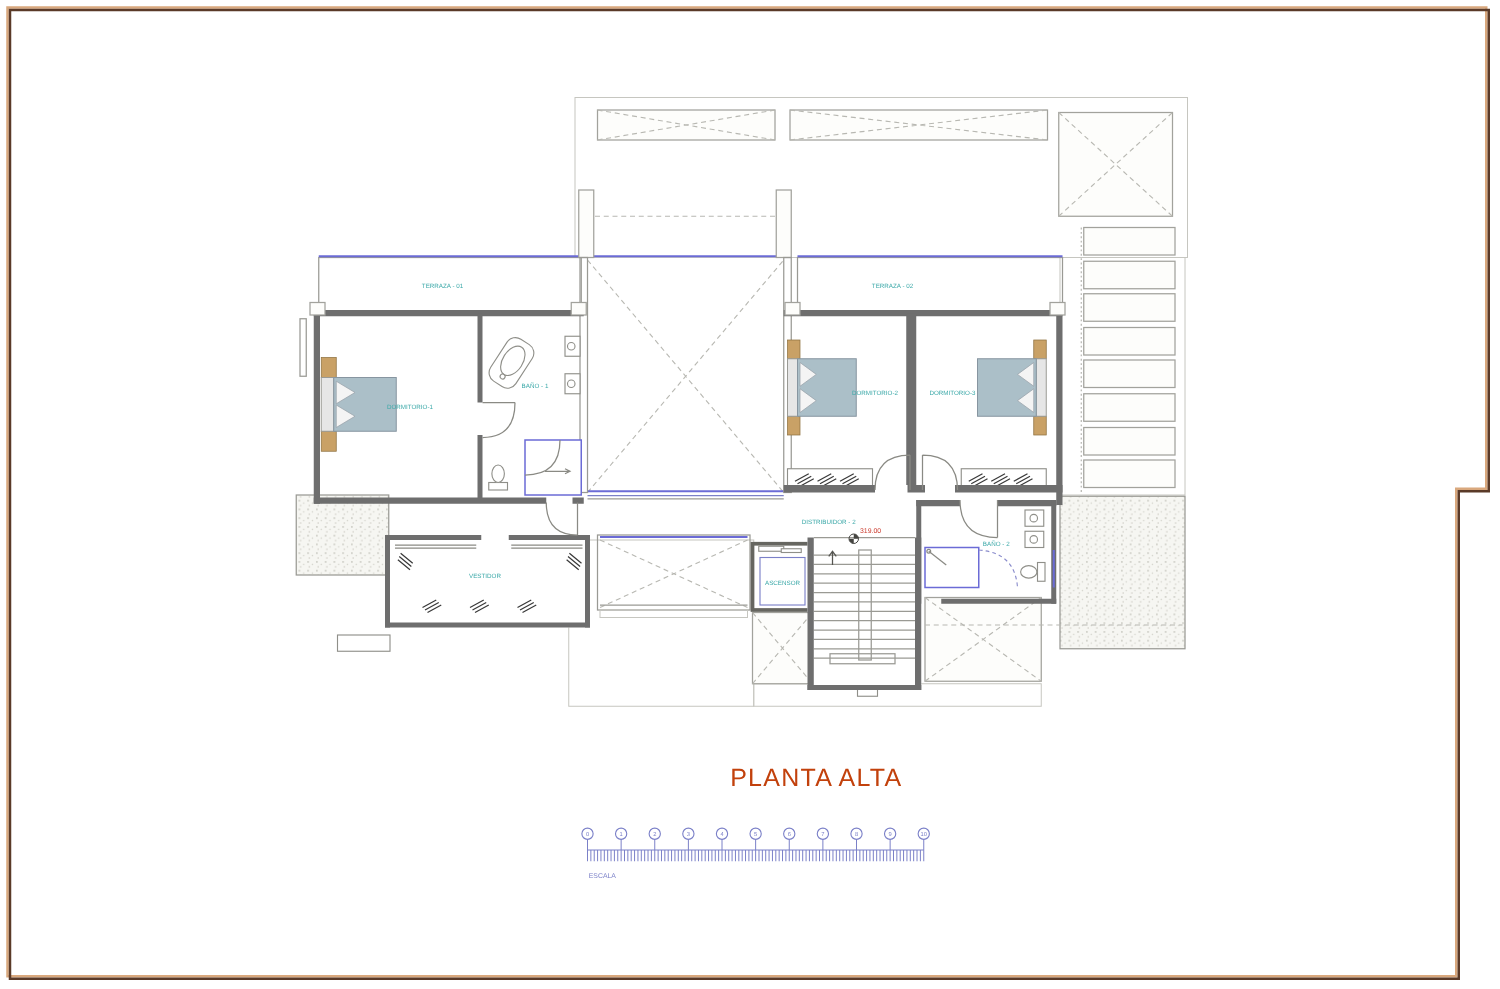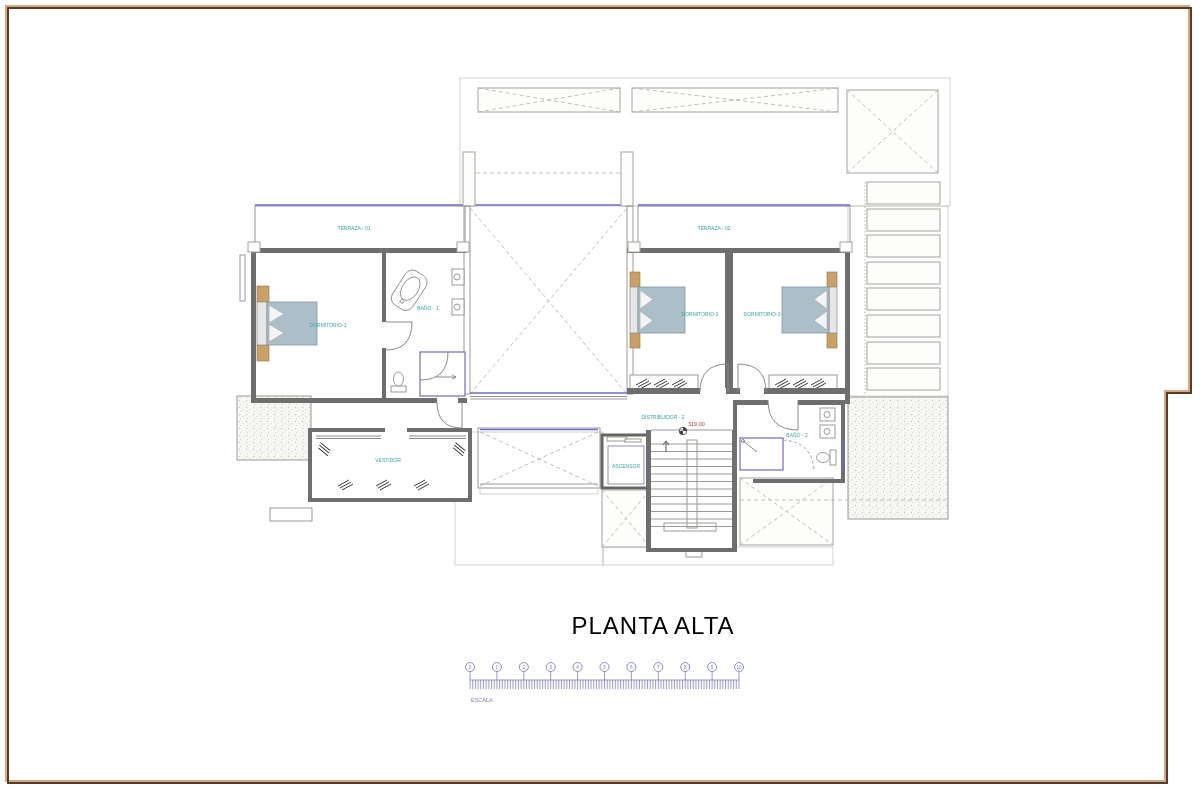--- a/index.html
+++ b/index.html
@@ -1,20 +1,20 @@
 <!DOCTYPE html>
 <html><head>
 <meta charset="utf-8">
 <style>
   html,body{margin:0;padding:0;background:#fff;}
   .page{position:relative;width:1200px;height:791px;background:#ffffff;overflow:hidden;
         font-family:"Liberation Sans",sans-serif;}
   .page svg{position:absolute;left:0;top:0;}
   .plan-title{position:absolute;left:653px;top:612px;transform:translateX(-50%);
-        color:#000000;font-size:24px;letter-spacing:1px;white-space:nowrap;
+        color:#c2410c;font-size:20px;letter-spacing:1px;white-space:nowrap;
         font-family:"Liberation Sans",sans-serif;}
   
   .thin{stroke:#9a9a94;fill:none;stroke-width:1;}
   .lite{stroke:#c6c6c0;fill:none;stroke-width:0.8;}
   .dash{stroke:#b8b8b2;fill:none;stroke-width:0.9;stroke-dasharray:4 3;}
   .dot{stroke:#b0b0aa;fill:none;stroke-width:0.9;stroke-dasharray:1.5 2;}
   .blue{stroke:#6b6bd6;fill:none;stroke-width:1.6;}
   .bluethin{stroke:#7b80c8;fill:none;stroke-width:0.9;}
   .bluedash{stroke:#8a8ccc;fill:none;stroke-width:0.9;stroke-dasharray:3 2.5;}
   .door{stroke:#8a8a84;fill:none;stroke-width:1;}

